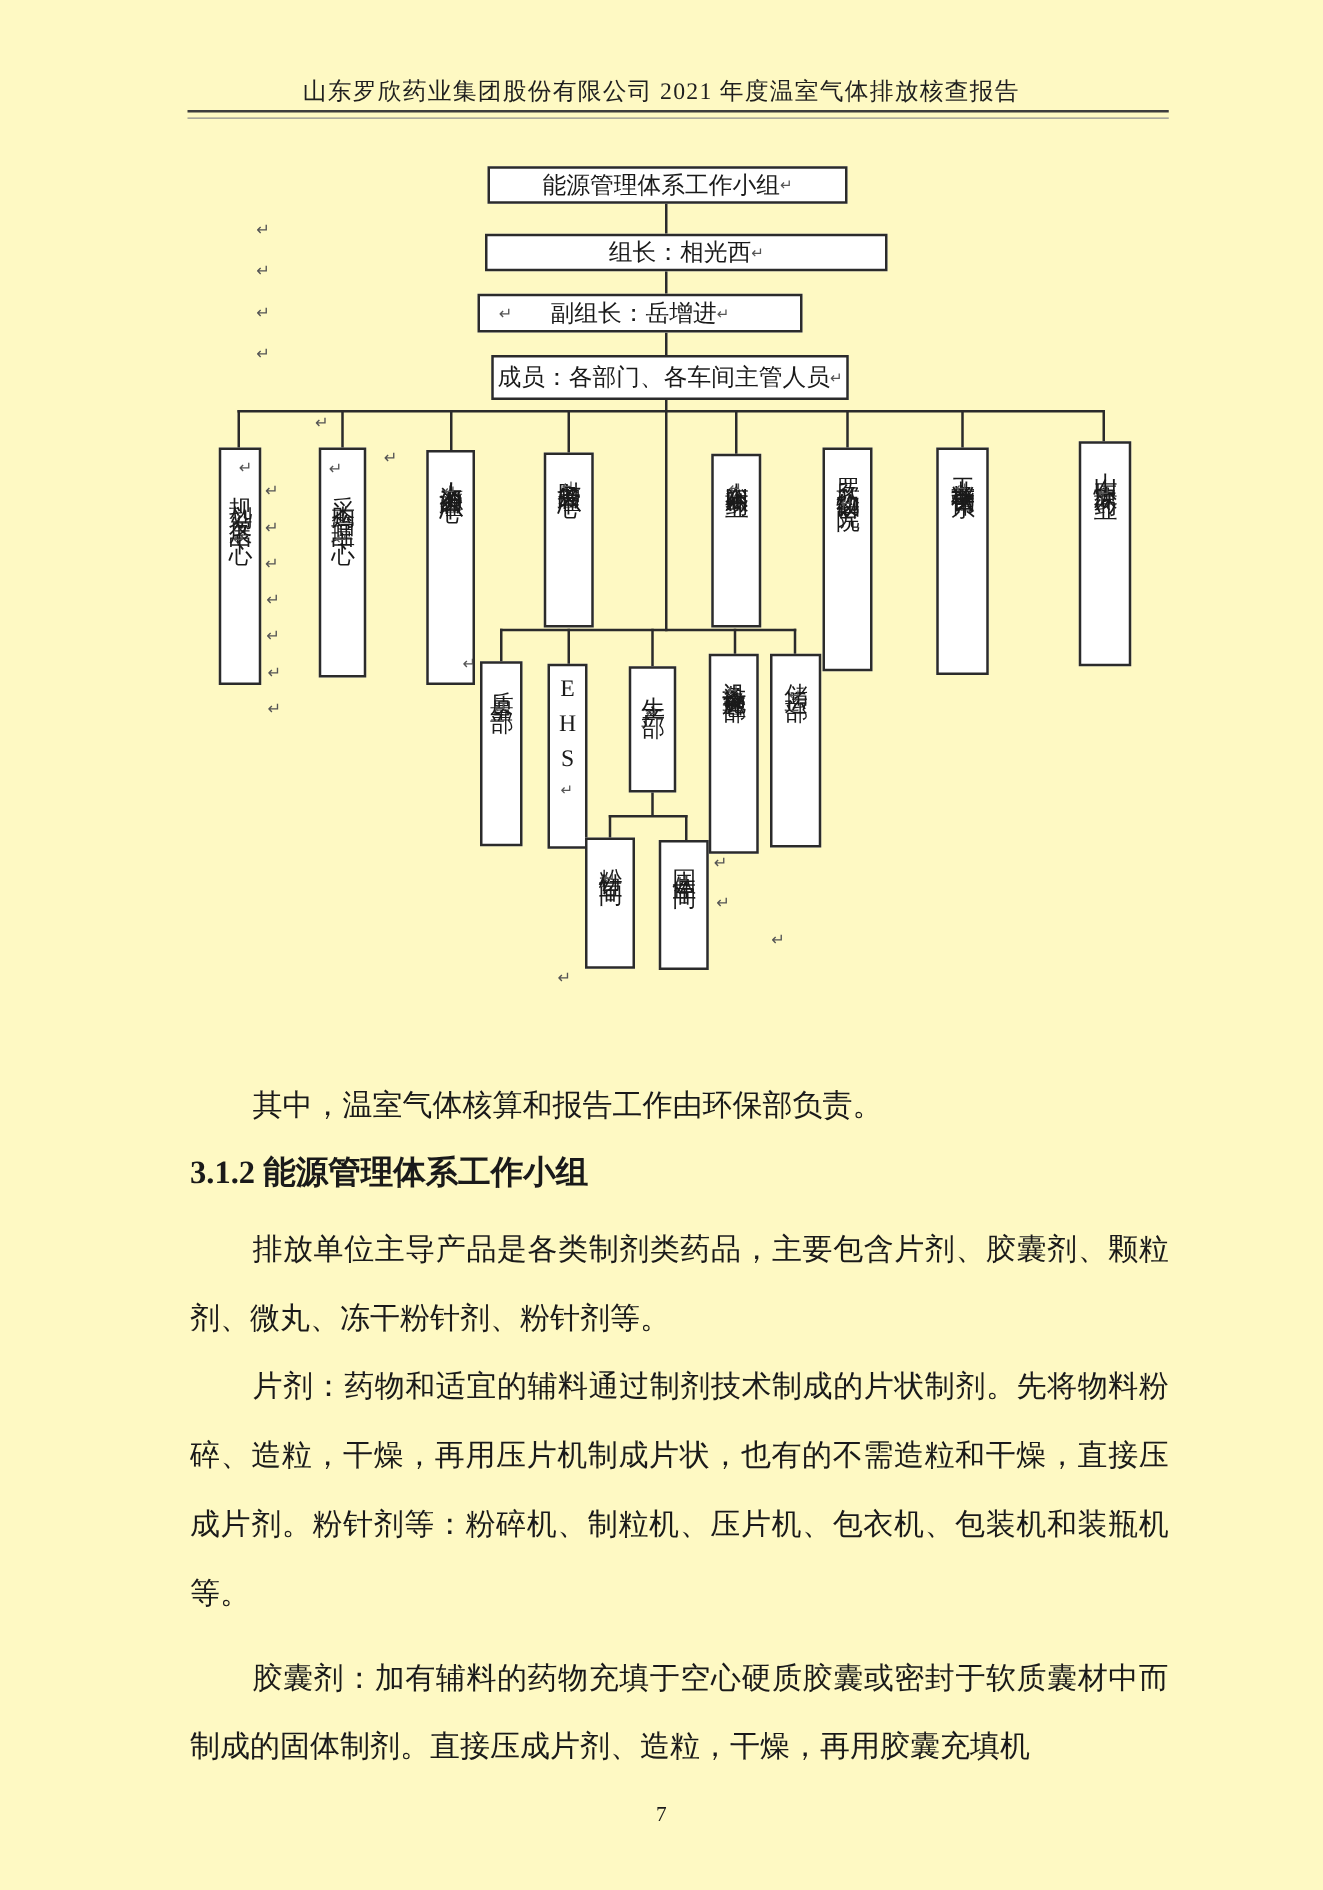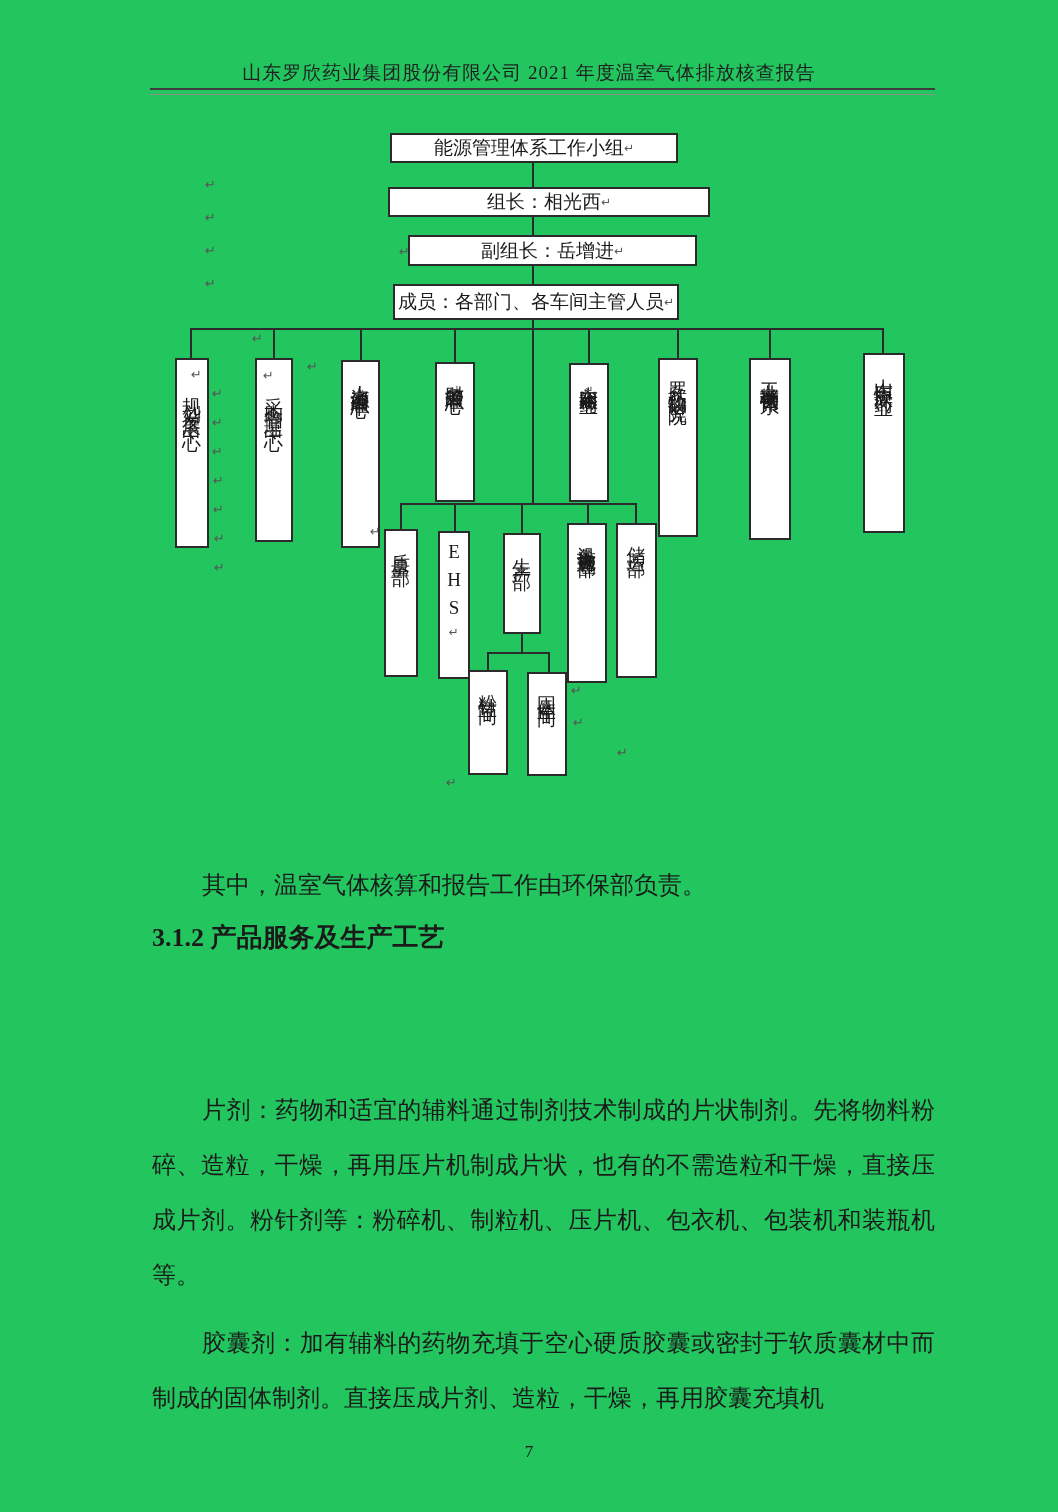--- a/index.html
+++ b/index.html
@@ -1,17 +1,17 @@
 <!DOCTYPE html>
 <html><head>
 <meta charset="utf-8">
 <style>
   html,body{margin:0;padding:0;background:#e8e8e8;}
   .page{
-    position:relative;width:1058px;height:1512px;background:#22c55e;
+    position:relative;width:1058px;height:1512px;background:#fef9c3;
     font-family:"Liberation Serif", serif;color:#1a1a1a;overflow:hidden;
     margin:0 auto;
   }
   
   .hdr-title{
     position:absolute;top:60px;left:0;right:0;text-align:center;
     font-size:19px;letter-spacing:1px;color:#1f1f1f;
   }
   .hdr-rule{
     position:absolute;top:88px;left:150px;width:785px;height:4px;
@@ -100,21 +100,21 @@
     <div class="vline" style="left:548px;top:652px;height:21px"></div>
 
     <div class="box hbox" style="left:390px;top:133px;width:288px;height:30px">
       <span class="lbl">能源管理体系工作小组</span>
         <span class="rm">↵</span>
     </div>
     <div class="box hbox" style="left:388px;top:187px;width:322px;height:30px">
       <span class="lbl">组长：相光西</span>
         <span class="rm">↵</span>
     </div>
-    <div class="box hbox" style="left:408px;top:235px;width:289px;height:31px">
+    <div class="box hbox" style="left:382px;top:235px;width:260px;height:31px">
       <span class="lbl">副组长：岳增进</span>
         <span class="rm">↵</span>
     </div>
     <div class="box hbox" style="left:393px;top:284px;width:286px;height:36px">
       <span class="lbl">成员：各部门、各车间主管人员</span>
         <span class="rm">↵</span>
     </div>
 
     <div class="box vbox pt22" style="left:175px;top:358px;width:34px;height:190px">
       <span class="vtext ls7"><b>规划发展中心</b><i class="rm">↵</i></span>
@@ -182,19 +182,20 @@
     <span class="pm" style="left:214px;top:561px">↵</span>
     <span class="pm" style="left:370px;top:525px">↵</span>
     <span class="pm" style="left:571px;top:684px">↵</span>
     <span class="pm" style="left:573px;top:716px">↵</span>
     <span class="pm" style="left:617px;top:746px">↵</span>
     <span class="pm" style="left:446px;top:776px">↵</span>
   </div>
 
 
   <div class="para p-note">其中，温室气体核算和报告工作由环保部负责。</div>
-  <div class="h312">3.1.2 产品服务及生产工艺</div>
+  <div class="h312">3.1.2 能源管理体系工作小组</div>
+  <div class="para p1">排放单位主导产品是各类制剂类药品，主要包含片剂、胶囊剂、颗粒剂、微丸、冻干粉针剂、粉针剂等。</div>
   <div class="para p2">片剂：药物和适宜的辅料通过制剂技术制成的片状制剂。先将物料粉碎、造粒，干燥，再用压片机制成片状，也有的不需造粒和干燥，直接压成片剂。粉针剂等：粉碎机、制粒机、压片机、包衣机、包装机和装瓶机等。</div>
   <div class="para p3">胶囊剂：加有辅料的药物充填于空心硬质胶囊或密封于软质囊材中而制成的固体制剂。直接压成片剂、造粒，干燥，再用胶囊充填机</div>
 
   <div class="pagenum">7</div>
 
 </div>
 
 </body></html>

